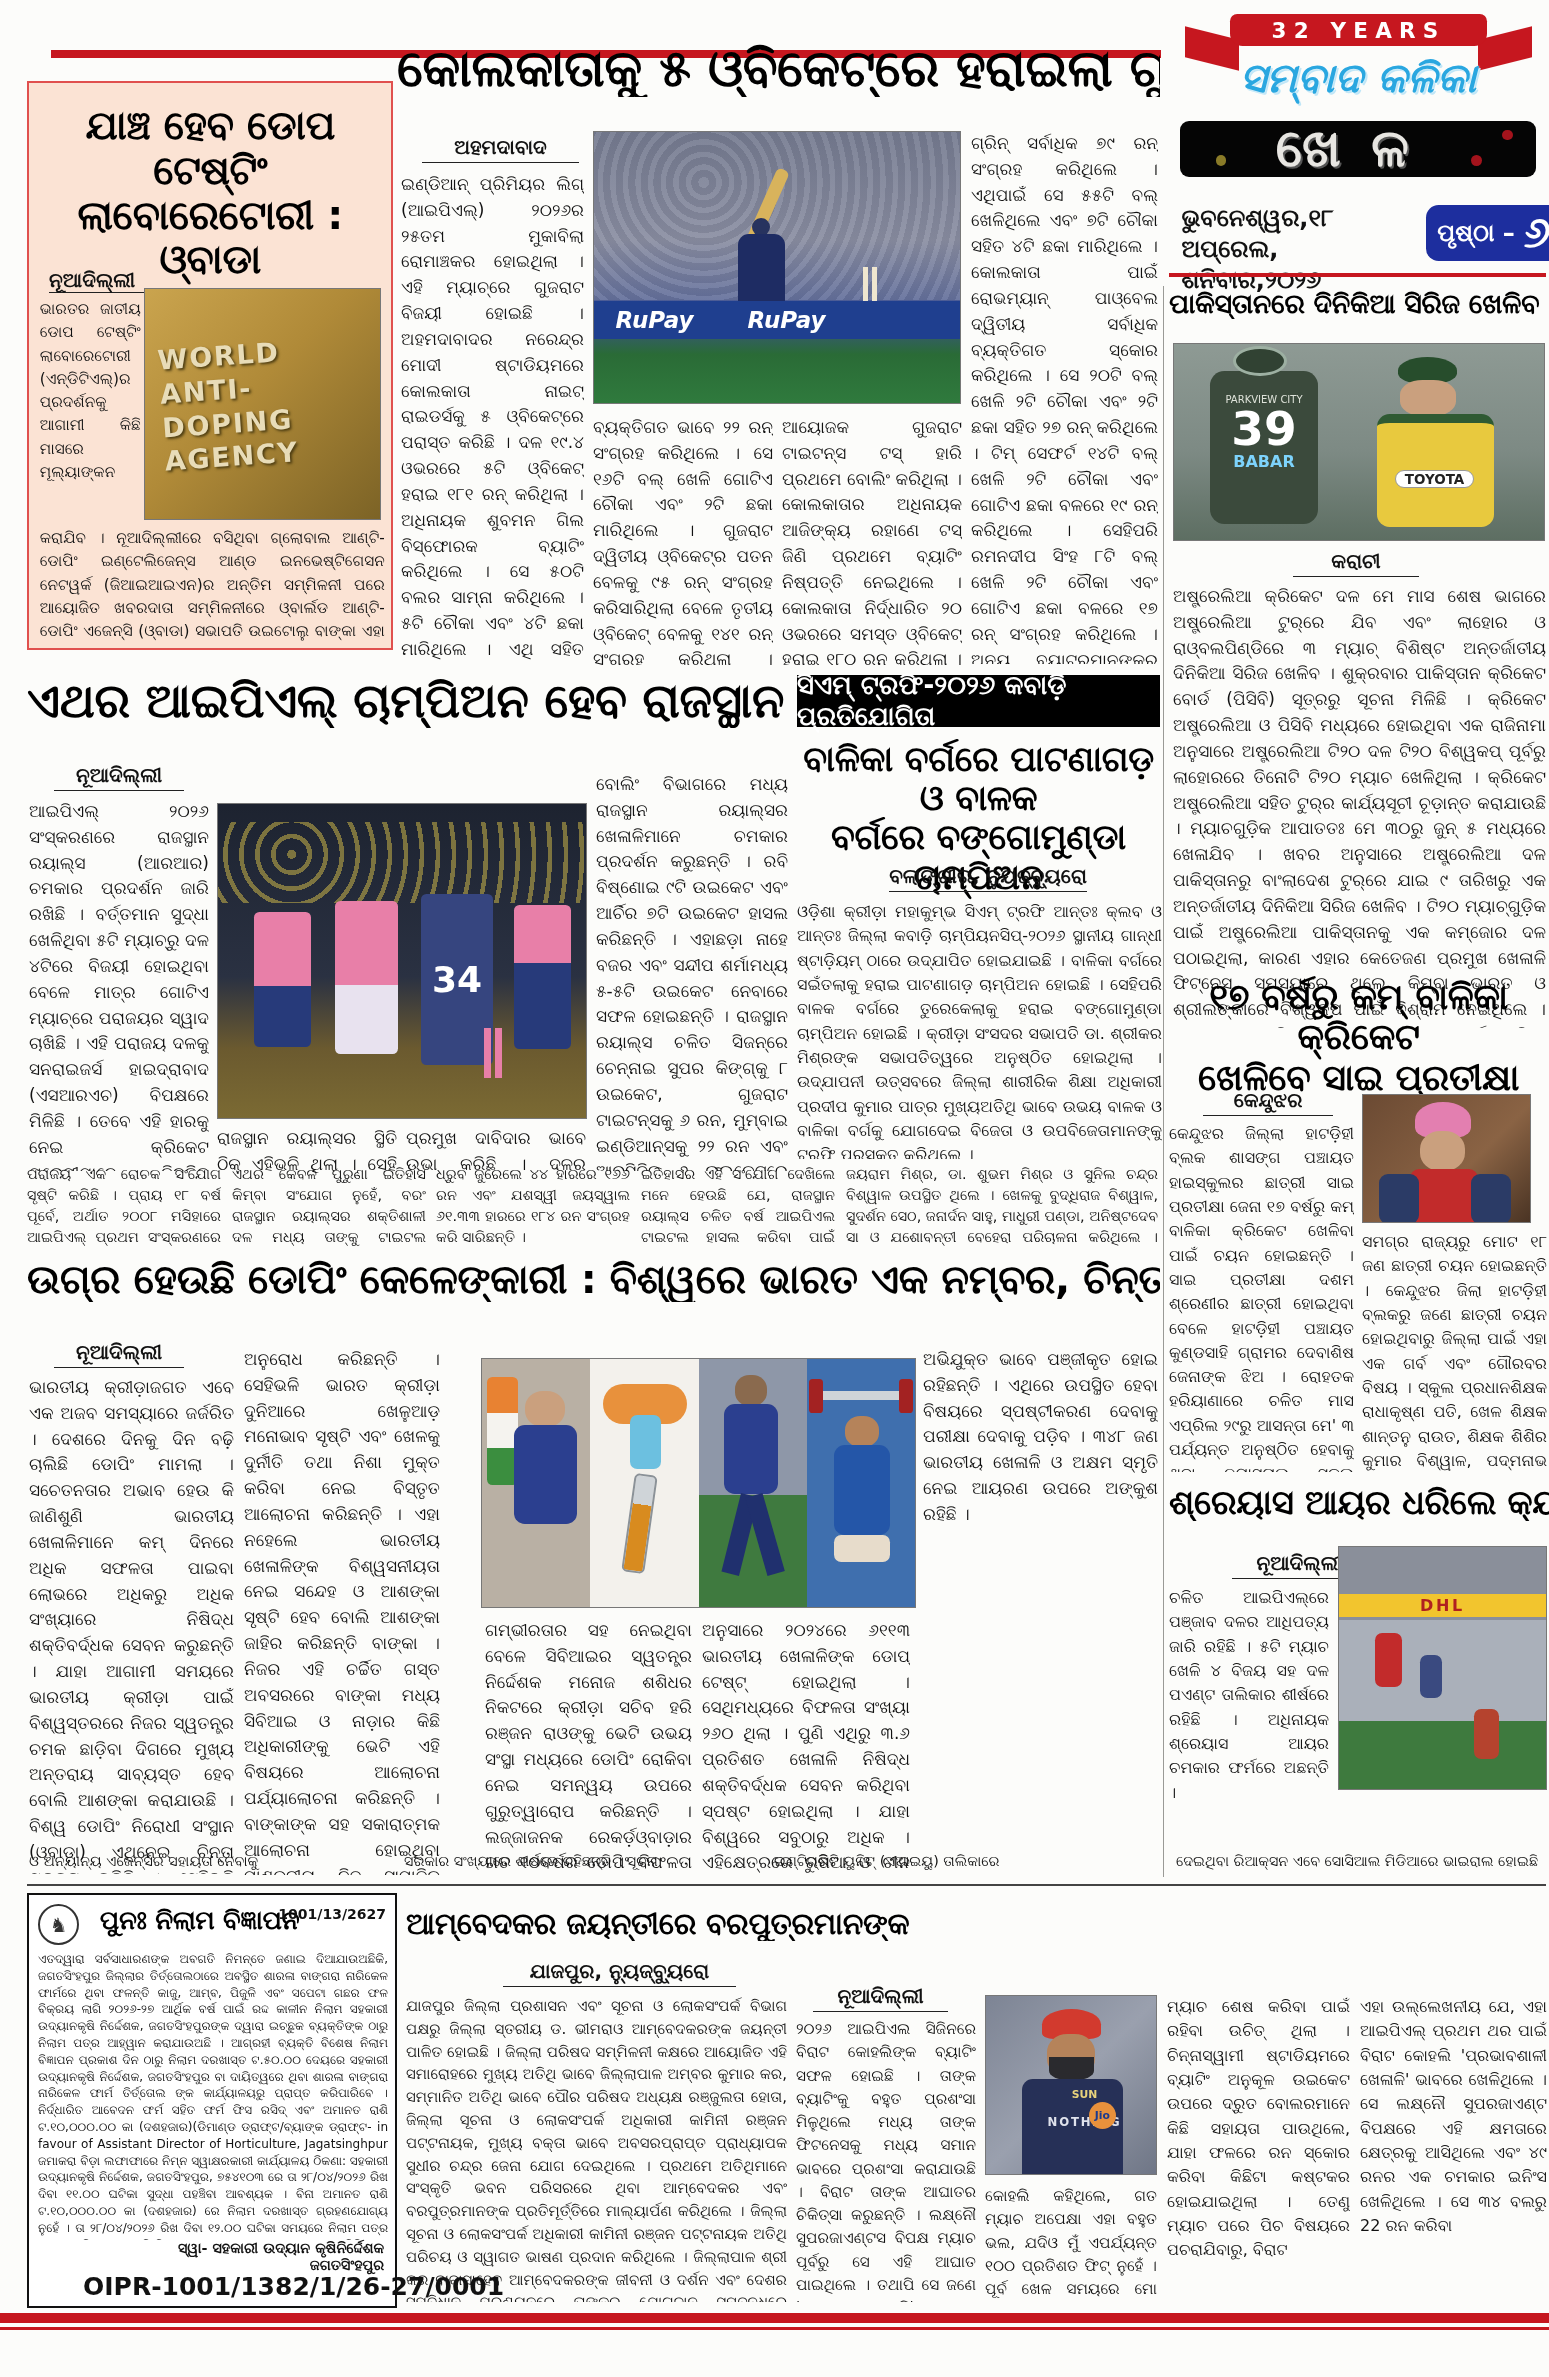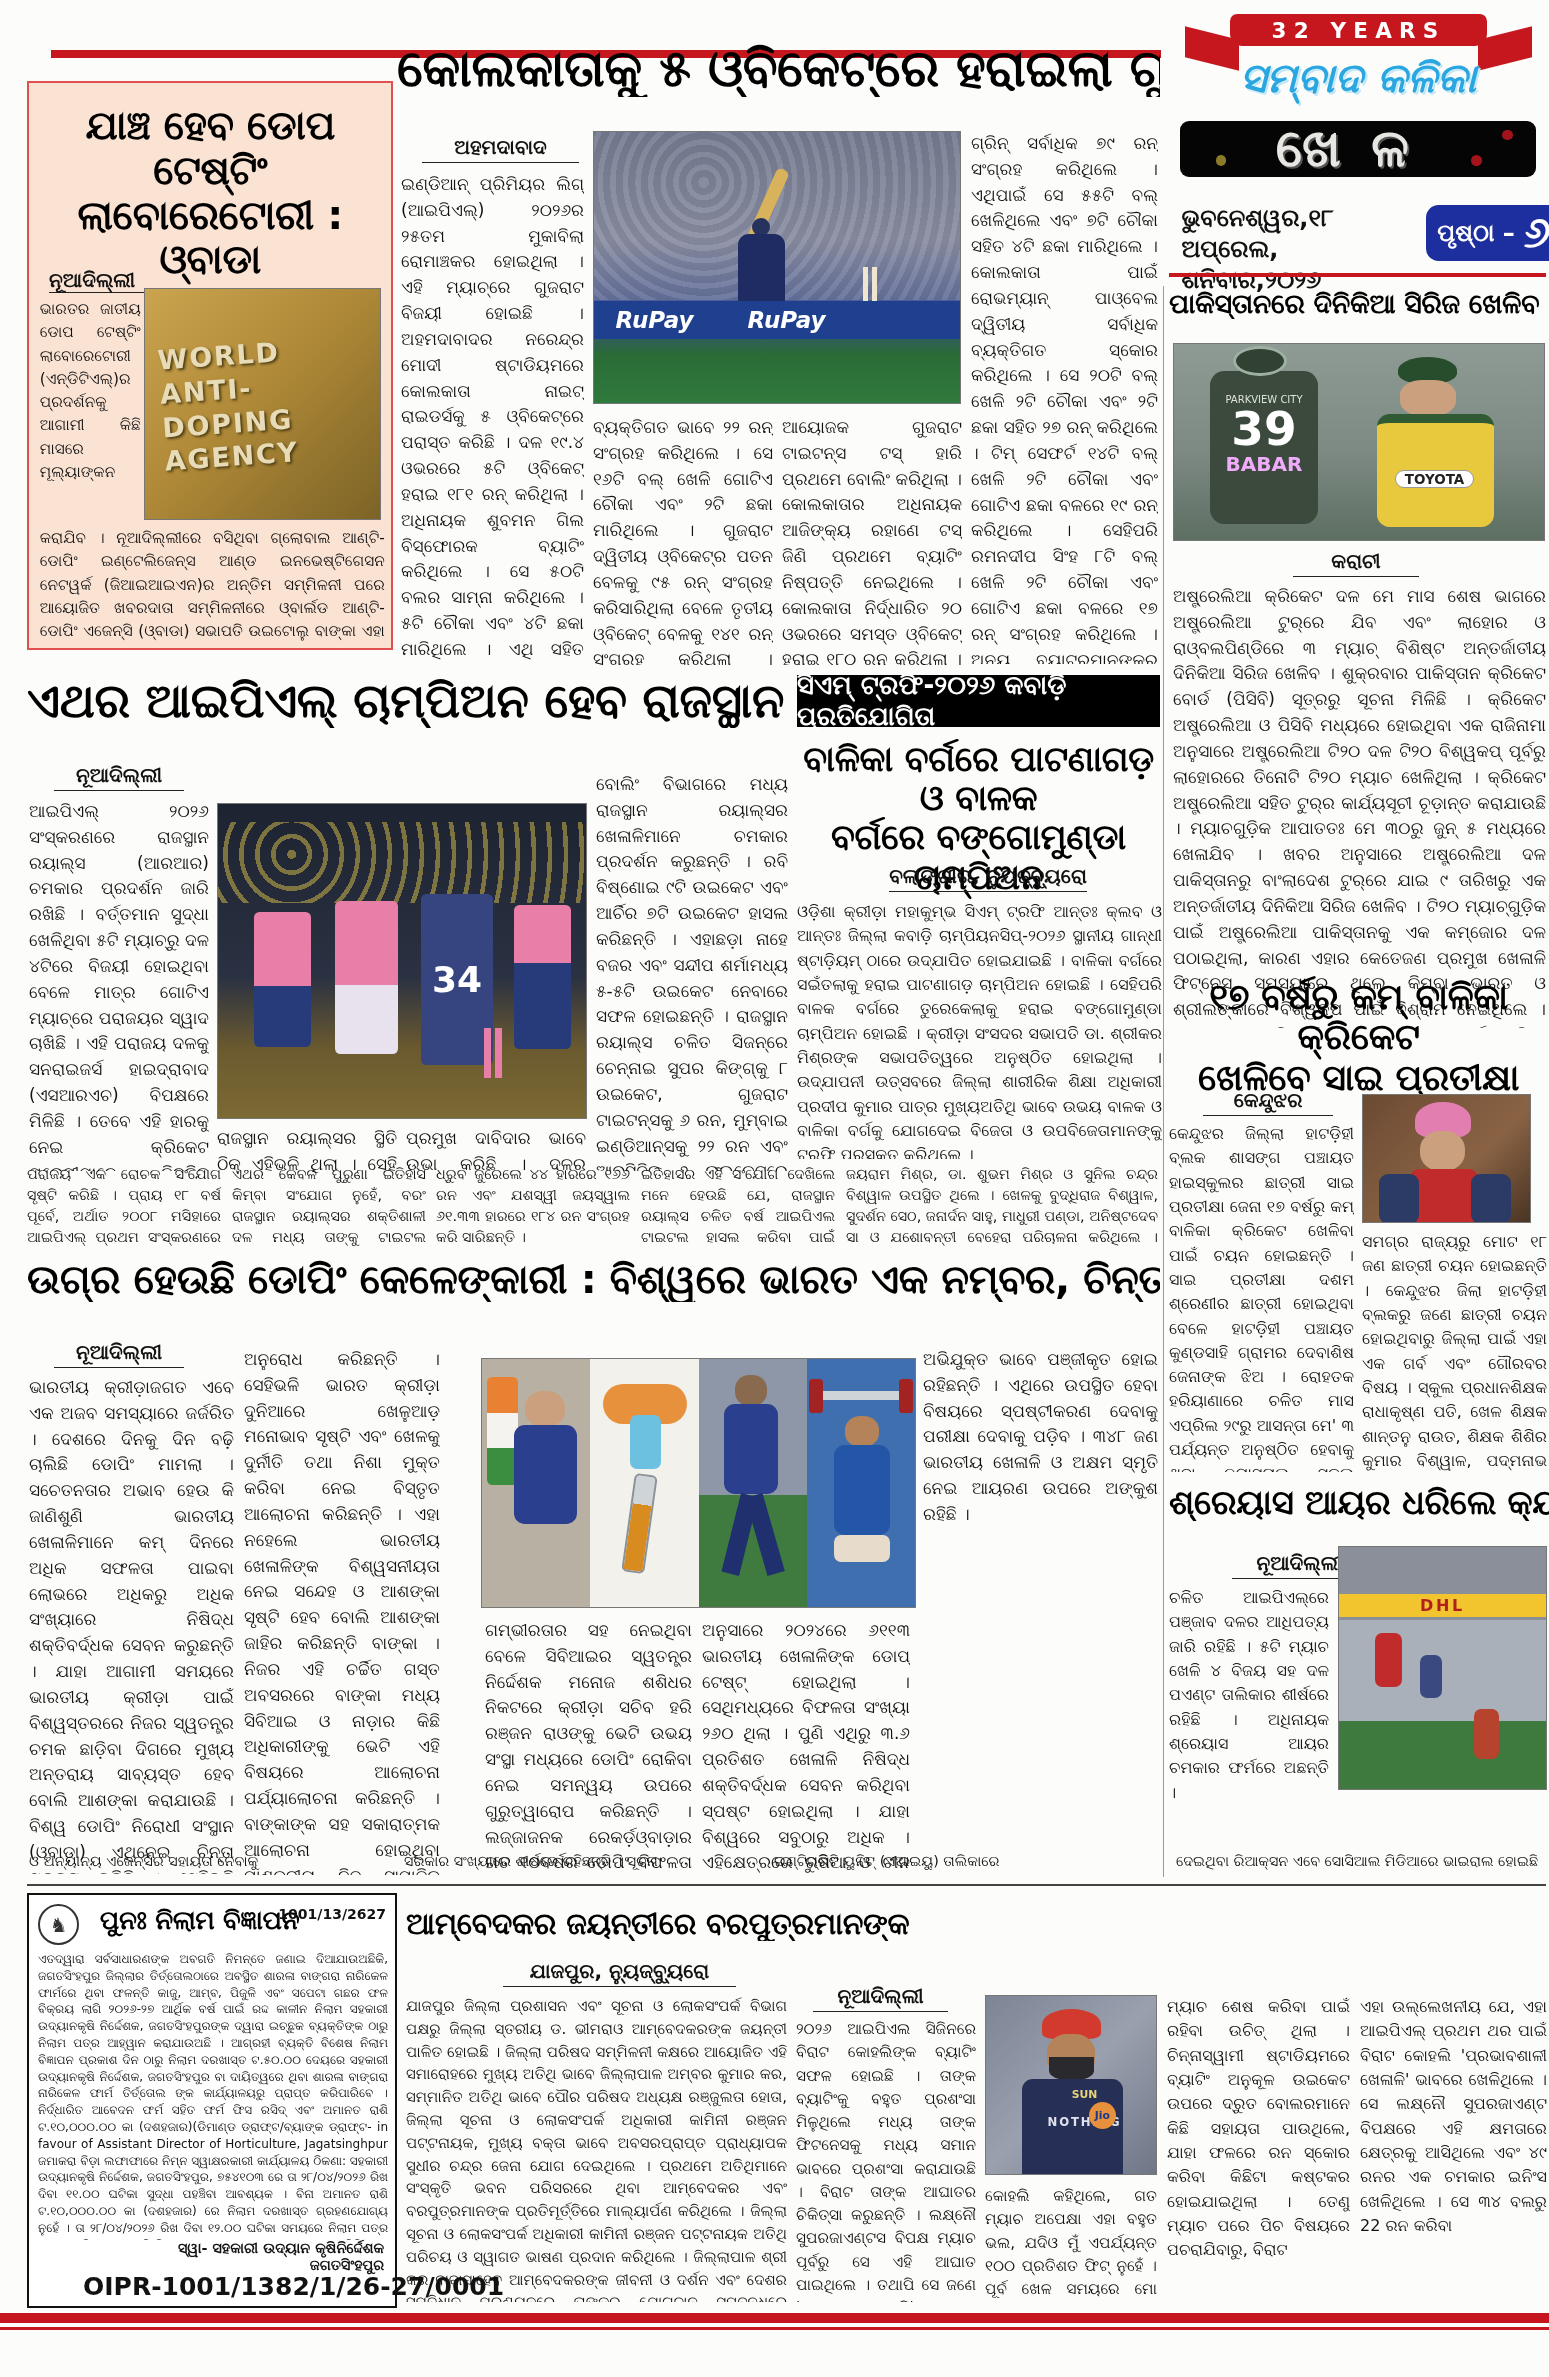--- a/index.html
+++ b/index.html
@@ -89,21 +89,21 @@
 କୋଲକାତା ପାଇଁ ଏକମାତ୍ର ବ୍ୟାଟର ଭାବେ କ୍ୟାମରନ୍ ଗ୍ରିନ୍ ସଫଳତାର ସହିତ ବ୍ୟାଟିଂ କରିଥିଲେ । ଜଣକ ପରେ ଜଣେ ଖେଳାଳି ଆଉଟ୍ ହୋଇ ପାଭିଲିଅନ୍ ଫେରି ଯାଉଥିବା ବେଳେ ମଧ୍ୟକ୍ରମର ବିଦେଶୀ ଖେଳାଳି ଧୈର୍ଯ୍ୟର ସହିତ ବ୍ୟାଟିଂ କରିଥିଲେ ।</div>
   <div class="abs body-text" style="left:971px;top:131px;width:187px;height:533px;">ଗ୍ରିନ୍ ସର୍ବାଧିକ ୭୯ ରନ୍ ସଂଗ୍ରହ କରିଥିଲେ । ଏଥିପାଇଁ ସେ ୫୫ଟି ବଲ୍ ଖେଳିଥିଲେ ଏବଂ ୭ଟି ଚୌକା ସହିତ ୪ଟି ଛକା ମାରିଥିଲେ ।
 କୋଲକାତା ପାଇଁ ରୋଭମ୍ୟାନ୍ ପାଓ୍ବେଲ ଦ୍ୱିତୀୟ ସର୍ବାଧିକ ବ୍ୟକ୍ତିଗତ ସ୍କୋର କରିଥିଲେ । ସେ ୨୦ଟି ବଲ୍ ଖେଳି ୨ଟି ଚୌକା ଏବଂ ୨ଟି ଛକା ସହିତ ୨୭ ରନ୍ କରିଥିଲେ । ଟିମ୍ ସେଫର୍ଟ ୧୪ଟି ବଲ୍ ଖେଳି ୨ଟି ଚୌକା ଏବଂ ଗୋଟିଏ ଛକା ବଳରେ ୧୯ ରନ୍ କରିଥିଲେ । ସେହିପରି ରମନଦୀପ ସିଂହ ୮ଟି ବଲ୍ ଖେଳି ୨ଟି ଚୌକା ଏବଂ ଗୋଟିଏ ଛକା ବଳରେ ୧୭ ରନ୍ ସଂଗ୍ରହ କରିଥିଲେ । ଅନ୍ୟ ବ୍ୟାଟରମାନଙ୍କର ବ୍ୟକ୍ତିଗତ ସ୍କୋର ନୈରାଶ୍ୟଜନକ ଥିଲା ।
 ଅନ୍ୟପକ୍ଷରେ ଗୁଜରାଟ ଟାଇଟନ୍ସ ପକ୍ଷରୁ କାଗିସୋ ରାବାଡ଼ା ସର୍ବାଧିକ ୩ଟି ଓ୍ବିକେଟ୍ ନେଇଥିଲେ । ସେ ୪ ଓଭର ବୋଲିଂ କରି ୨୯ ରନ୍ ଖର୍ଚ୍ଚ କରିଥିଲେ । ମହମ୍ମଦ ସିରାଜ ଏବଂ ଅଶୋକ ଶର୍ମା ୨-୨ ଓ୍ବିକେଟ୍ ନେଇଥିଲା ବେଳେ ପ୍ରସିଦ୍ଧ କୃଷ୍ଣ ଓ ରସିଦ ଖାନଙ୍କୁ ଗୋଟିଏ ଲେଖାଏଁ ଓ୍ବିକେଟ୍ ଅକ୍ତିଆର କରିଥିଲେ ।</div>
 
   <div class="abs hl nowrap center" style="left:1169px;top:289px;width:379px;font-size:27px;">ପାକିସ୍ତାନରେ ଦିନିକିଆ ସିରିଜ ଖେଳିବ ଅଷ୍ଟ୍ରେଲିଆ</div>
   <div class="abs photo" style="left:1173px;top:343px;width:372px;height:198px;background:linear-gradient(180deg,#8e9a94 0%,#7d8a84 55%,#5d6e62 100%);">
     <div class="abs" style="left:36px;top:27px;width:108px;height:153px;background:#3b4a3c;border-radius:14.4px;">
       <div class="center" style="color:#dfe3da;font-size:10px;margin-top:23px;">PARKVIEW CITY</div>
       <div class="center" style="color:#fff;font-weight:bold;font-size:47px;line-height:1;">39</div>
-      <div class="center" style="color:#f0abfc;font-weight:bold;font-size:20px;">BABAR</div>
+      <div class="center" style="color:#7dd3fc;font-weight:bold;font-size:16px;">BABAR</div>
     </div>
     <div class="abs" style="left:59px;top:1.8px;width:54px;height:30.5px;background:#314233;border-radius:50%;border:3.6px solid #9db0a2;"></div>
     <div class="abs" style="left:224px;top:12.6px;width:59px;height:27px;background:#274d2c;border-radius:50% 50% 40% 40%;"></div>
     <div class="abs" style="left:226px;top:36px;width:56px;height:36px;background:#caa07e;border-radius:40%;"></div>
     <div class="abs" style="left:203px;top:70px;width:117px;height:113px;background:#e8c93e;border-radius:12.6px;border-top:9px solid #2f5a33;">
       <div class="center" style="margin-top:47px;background:#fff;width:77px;margin-left:18px;border-radius:10.8px;font-weight:bold;font-size:13.5px;color:#222;border:1.8px solid #999;">TOYOTA</div>
     </div>
   </div>
   <div class="abs dateline" style="left:1293px;top:549px;width:126px;">କରାଚୀ</div>
   <div class="abs body-text" style="left:1173px;top:584px;width:373px;height:444px;">ଅଷ୍ଟ୍ରେଲିଆ କ୍ରିକେଟ ଦଳ ମେ ମାସ ଶେଷ ଭାଗରେ ଅଷ୍ଟ୍ରେଲିଆ ଟୁର୍‌ରେ ଯିବ ଏବଂ ଲାହୋର ଓ ରାଓ୍ବଲପିଣ୍ଡିରେ ୩ ମ୍ୟାଚ୍ ବିଶିଷ୍ଟ ଅନ୍ତର୍ଜାତୀୟ ଦିନିକିଆ ସିରିଜ ଖେଳିବ । ଶୁକ୍ରବାର ପାକିସ୍ତାନ କ୍ରିକେଟ ବୋର୍ଡ (ପିସିବି) ସୂତ୍ରରୁ ସୂଚନା ମିଳିଛି । କ୍ରିକେଟ ଅଷ୍ଟ୍ରେଲିଆ ଓ ପିସିବି ମଧ୍ୟରେ ହୋଇଥିବା ଏକ ରାଜିନାମା ଅନୁସାରେ ଅଷ୍ଟ୍ରେଲିଆ ଟି୨୦ ଦଳ ଟି୨୦ ବିଶ୍ୱକପ୍ ପୂର୍ବରୁ ଲାହୋରରେ ତିନୋଟି ଟି୨୦ ମ୍ୟାଚ ଖେଳିଥିଲା ।

